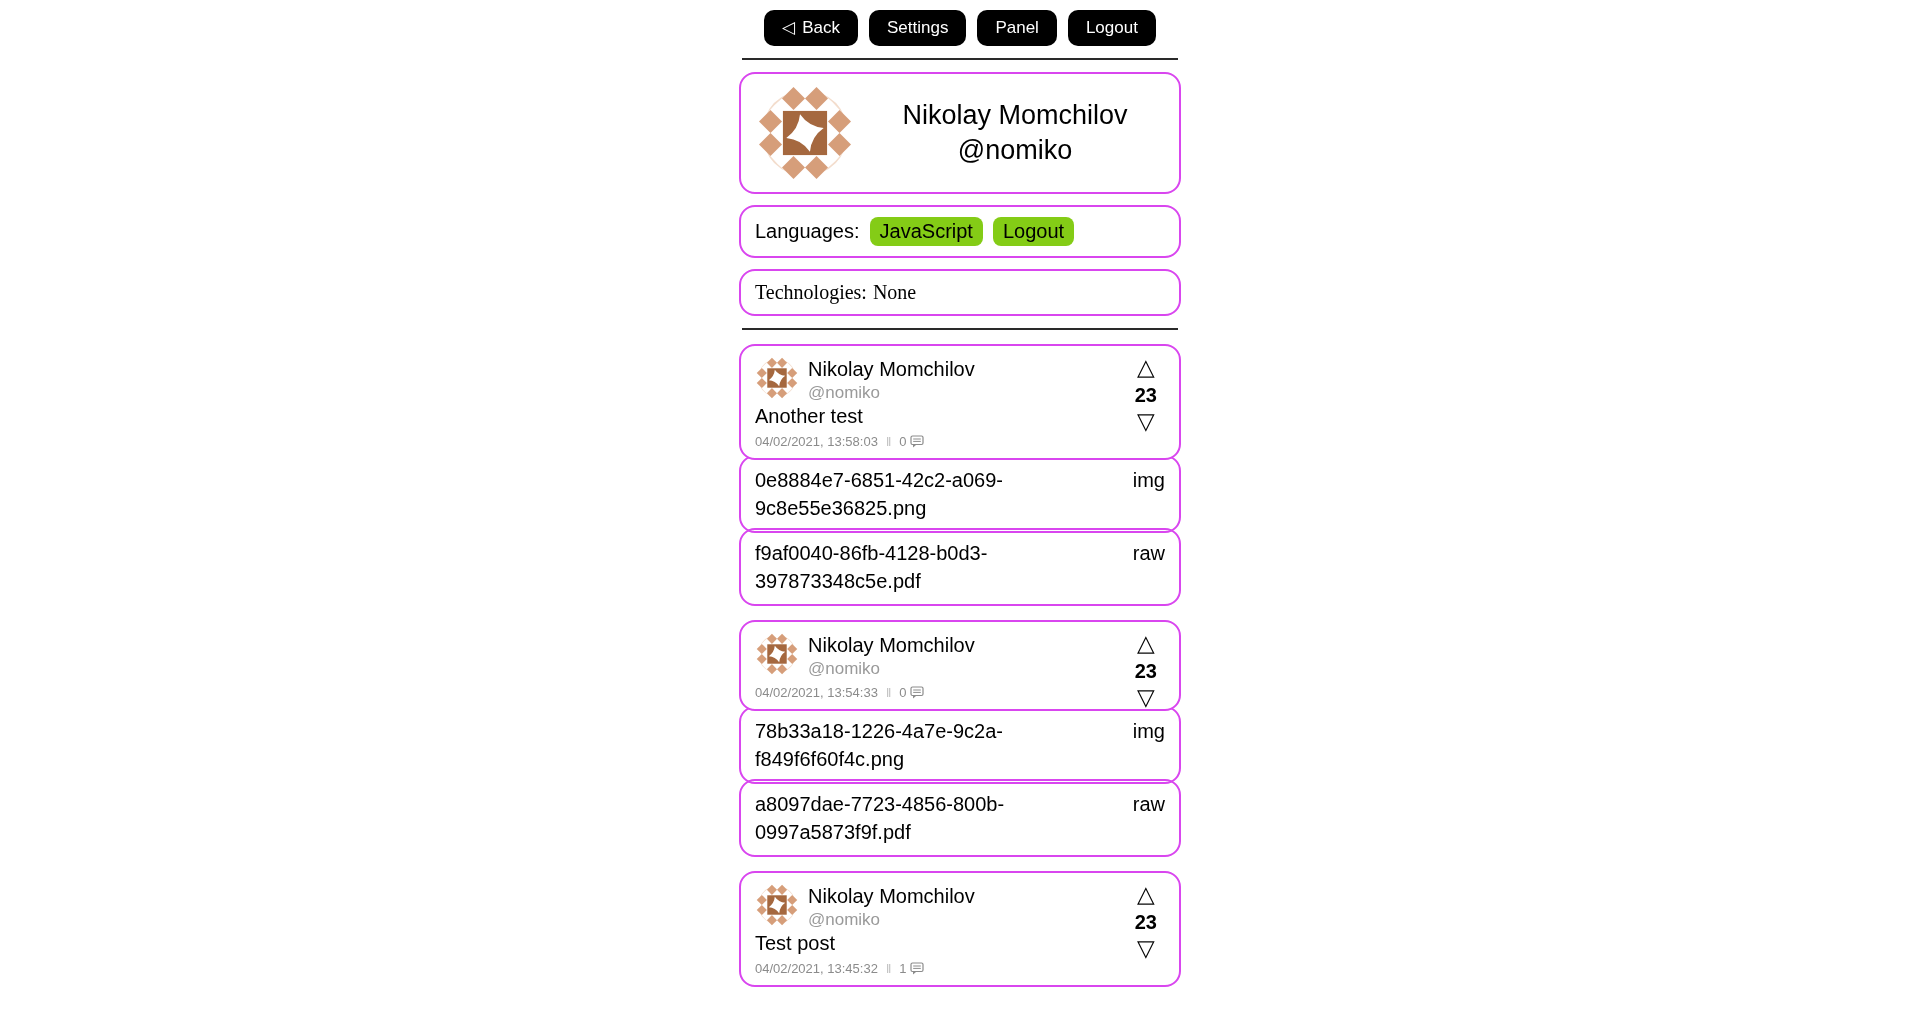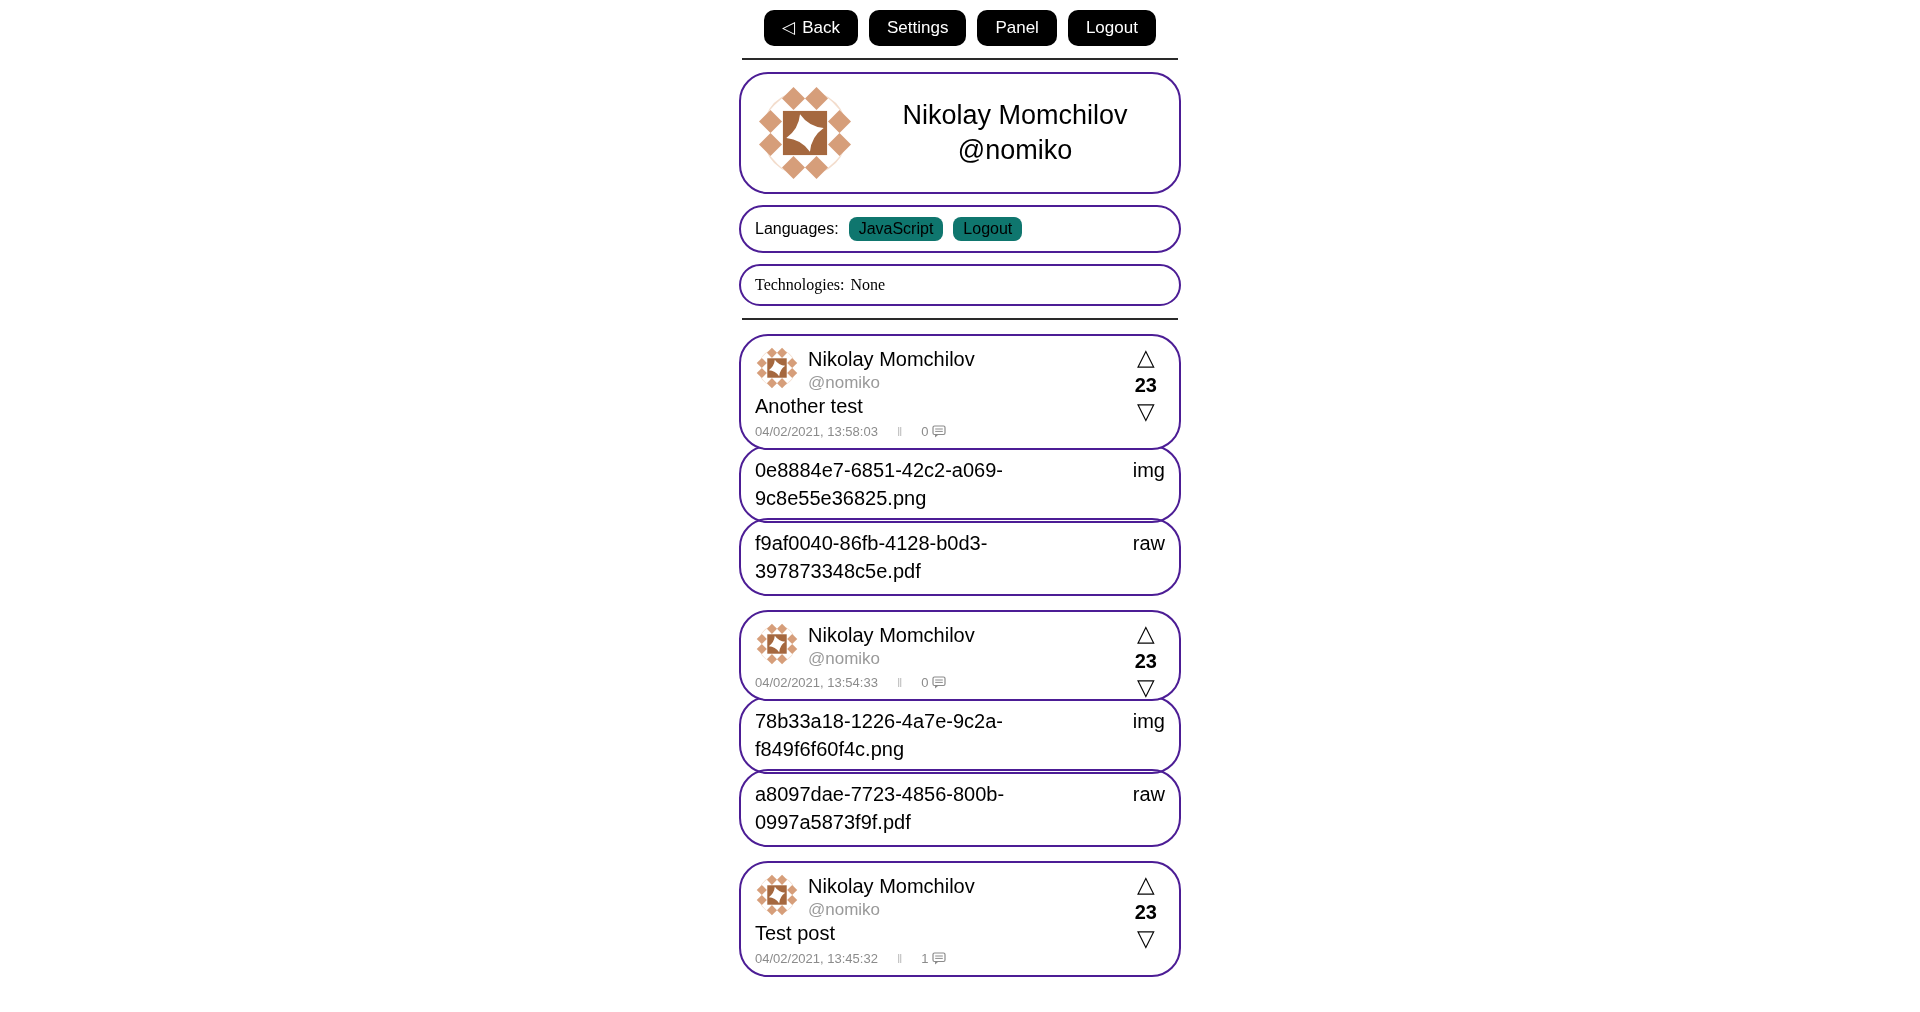--- a/index.html
+++ b/index.html
@@ -17,43 +17,43 @@
   
   .toolbar { display: flex; justify-content: center; gap: 11px; }
   .btn {
     background: #000; color: #fff; border: none; border-radius: 10px;
     padding: 8px 18px; font-size: 17px; font-family: inherit; cursor: pointer;
     display: inline-flex; align-items: center; gap: 7px; line-height: 1.2;
   }
 
   hr.divider { border: none; border-top: 2px solid #2a2a2a; margin: 12px 3px; }
 
-  .card { border: 2px solid #4c1d95; border-radius: 29px; background: #fff; }
+  .card { border: 2px solid #d946ef; border-radius: 16px; background: #fff; }
 
   
   .profile-card { display: flex; align-items: center; padding: 9px 14px; gap: 10px; }
   .avatar-lg { width: 100px; height: 100px; flex: 0 0 auto; }
   .profile-names { flex: 1; text-align: center; font-size: 27px; line-height: 1.32; }
 
   
-  .info-card { margin-top: 11px; padding: 10px 14px; font-size: 16px;
+  .info-card { margin-top: 11px; padding: 10px 14px; font-size: 20px;
                display: flex; align-items: center; gap: 10px; flex-wrap: wrap; }
   .info-card.tech { gap: 6px; font-family: Liberation Serif, serif; }
-  .tag { background: #0f766e; border-radius: 8px; padding: 3px 10px; }
+  .tag { background: #84cc16; border-radius: 8px; padding: 3px 10px; }
 
   
   .post-group { margin-top: 14px; }
   .post-card { position: relative; padding: 10px 14px 9px; }
   .post-head { display: flex; gap: 9px; align-items: flex-start; }
   .avatar-sm { width: 44px; height: 44px; flex: 0 0 auto; }
   .post-author { font-size: 20px; line-height: 1.15; margin-top: 2px; }
   .post-handle { font-size: 17px; color: #9a9a9a; margin-top: 2px; }
   .post-title { font-size: 20px; margin-top: 2px; }
   .post-meta { margin-top: 6px; font-size: 13px; color: #8b8b8b;
-               display: flex; align-items: center; gap: 19px; }
+               display: flex; align-items: center; gap: 8px; }
   .sep { color: #bdbdbd; }
   .meta-comments { display: inline-flex; align-items: center; gap: 3px; }
   .comment-icon { width: 14px; height: 13px; }
   .vote-col { position: absolute; top: 9px; right: 22px;
               display: flex; flex-direction: column; align-items: center; gap: 3px; }
   .vote { background: none; border: none; padding: 0; cursor: pointer;
           font-size: 23px; line-height: 1.1; font-family: inherit; color: #000; }
   .vote-count { font-size: 20px; line-height: 1.1; font-weight: bold; }
 
   

